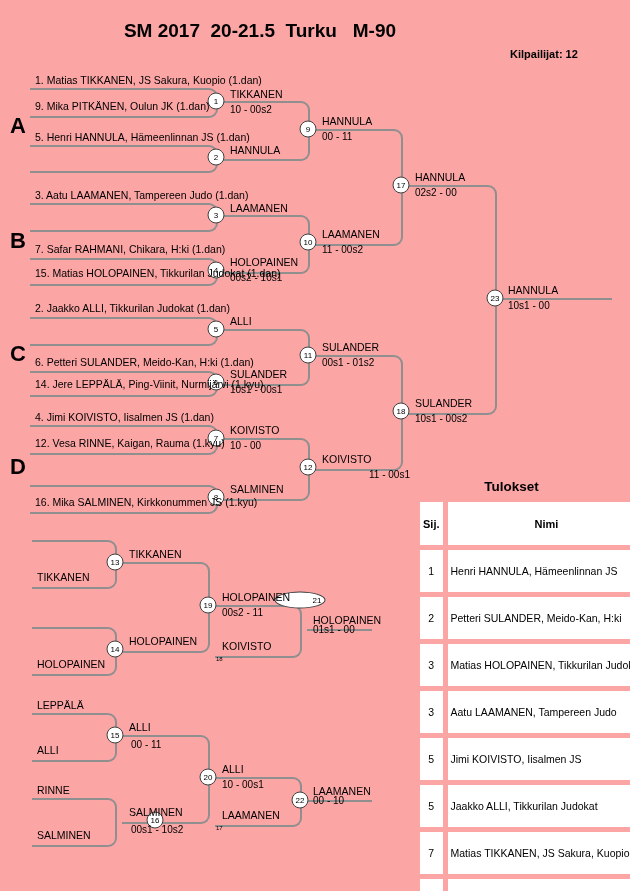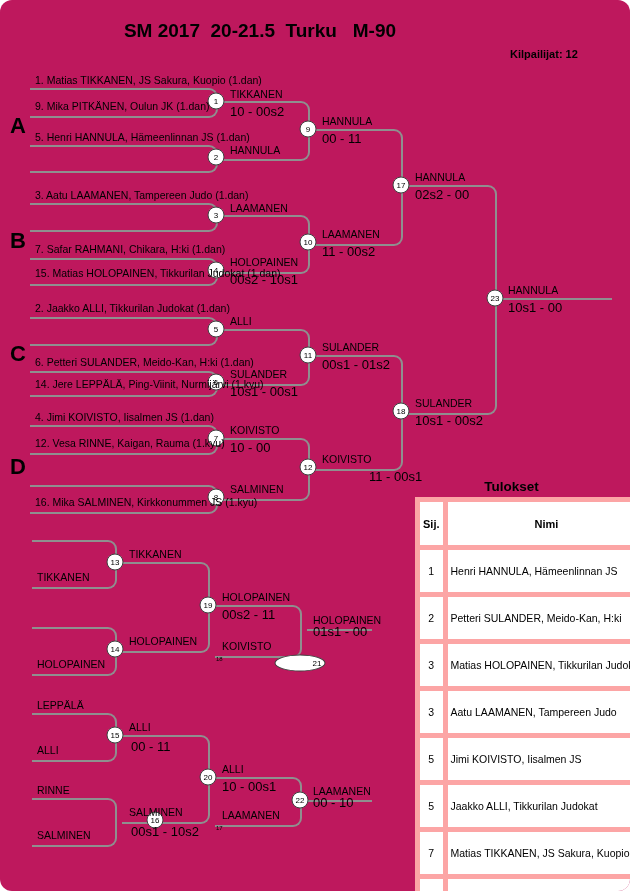--- a/index.html
+++ b/index.html
@@ -1,27 +1,27 @@
 <!DOCTYPE html>
 <html><head>
 <meta charset="utf-8">
 <style>
   html,body{margin:0;padding:0;background:#fff;}
-  .page{position:relative;width:630px;height:891px;background:#be185d;overflow:hidden;
-        font-family:"Liberation Sans", sans-serif;color:#000;border-radius:12px;}
+  .page{position:relative;width:630px;height:891px;background:#fca5a5;overflow:hidden;
+        font-family:"Liberation Sans", sans-serif;color:#000;}
   .title{position:absolute;top:20px;left:0;width:520px;text-align:center;
          font-size:19px;font-weight:bold;white-space:pre;}
   .competitors{position:absolute;left:510px;top:48px;font-size:11px;font-weight:bold;white-space:nowrap;}
   .pool{position:absolute;left:10px;font-size:22px;font-weight:bold;}
   .pair{position:absolute;border:2px solid #8f8f8f;border-left:none;
         border-radius:0 9px 9px 0;z-index:1;}
   .wline{position:absolute;height:0;border-top:2px solid #8f8f8f;z-index:1;}
   .pname{position:absolute;font-size:10.5px;white-space:nowrap;z-index:3;}
   .wname{position:absolute;font-size:10.5px;white-space:nowrap;z-index:3;}
-  .score{position:absolute;font-size:13px;white-space:nowrap;z-index:3;}
+  .score{position:absolute;font-size:10px;white-space:nowrap;z-index:3;}
   .feedref{position:absolute;font-size:6px;white-space:nowrap;z-index:3;}
   .circle{position:absolute;width:15px;height:15px;background:#fff;border:1.5px solid #404040;
           border-radius:50%;z-index:2;display:flex;align-items:center;justify-content:center;
           transform:translate(-50%,-50%);font-size:8px;line-height:1;}
   .rtitle{position:absolute;left:415px;top:479px;width:193px;text-align:center;
           font-size:13.5px;font-weight:bold;}
   table.results{position:absolute;left:415px;top:497px;border-collapse:collapse;
           table-layout:fixed;background:#fff;border:2px solid #000;z-index:4;}
   table.results th, table.results td{border:5px solid #fca5a5;padding:12px 3px;height:18px;
           font-size:10.5px;vertical-align:middle;}
@@ -162,21 +162,21 @@
 
   <div class="circle" style="left:115px;top:562px;">
       <span>13</span>
     </div>
   <div class="circle" style="left:115px;top:649px;">
       <span>14</span>
     </div>
   <div class="circle" style="left:208px;top:605px;">
       <span>19</span>
     </div>
-  <div class="circle" style="left:300px;top:663px;padding-left:34px;">
+  <div class="circle" style="left:300px;top:600px;padding-left:34px;">
       <span>21</span>
     </div>
 
   <div class="wname" style="left:129px;top:548px;">TIKKANEN</div>
   <div class="wname" style="left:129px;top:635px;">HOLOPAINEN</div>
   <div class="wname" style="left:222px;top:591px;">HOLOPAINEN</div>
   <div class="score" style="left:222px;top:607px;">00s2 - 11</div>
   <div class="wname" style="left:222px;top:640px;">KOIVISTO</div>
   <div class="feedref" style="left:216px;top:656px;">18</div>
   <div class="wname" style="left:313px;top:614px;">HOLOPAINEN</div>

